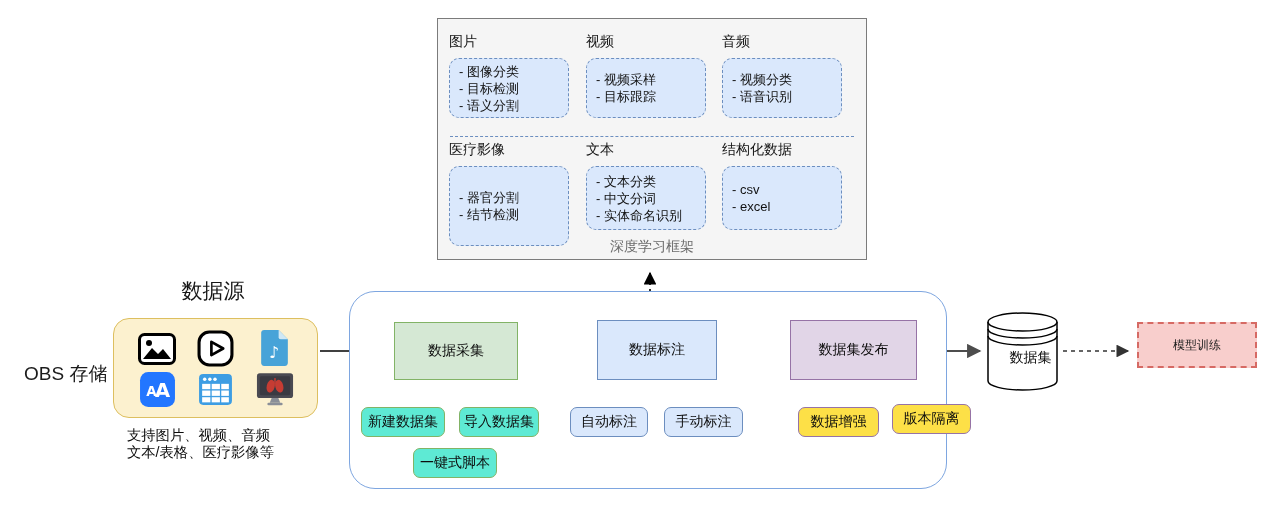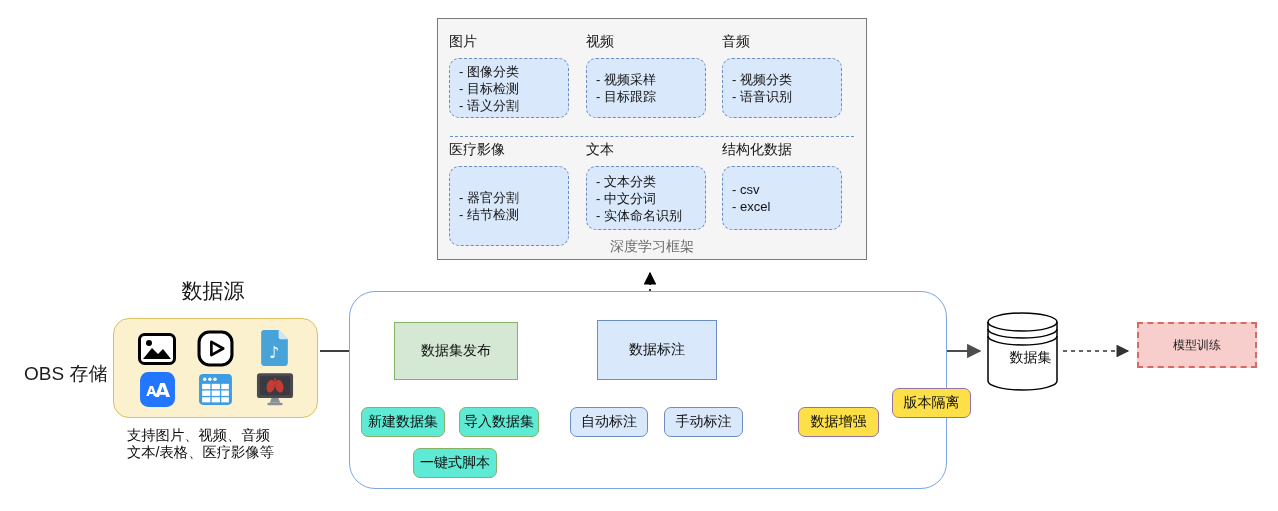--- a/index.html
+++ b/index.html
@@ -199,25 +199,28 @@
   </div>
 
   <div class="abs src-caption">
     <div>支持图片、视频、音频</div>
     <div>文本/表格、医疗影像等</div>
   </div>
 
   <div class="abs flow-box"></div>
 
   <div class="abs stage stage-green" style="left:394px;top:322px;width:124px;height:58px">
-    <span>数据集发布</span>
+    <span>数据采集</span>
   </div>
   <div class="abs stage stage-blue" style="left:597px;top:320px;width:120px;height:60px">
     <span>数据标注</span>
   </div>
+  <div class="abs stage stage-purple" style="left:790px;top:320px;width:127px;height:60px">
+    <span>数据集发布</span>
+  </div>
 
   <div class="abs tag tag-green" style="left:361px;top:407px;width:84px">
       <span>新建数据集</span>
     </div>
   <div class="abs tag tag-green" style="left:459px;top:407px;width:80px">
       <span>导入数据集</span>
     </div>
   <div class="abs tag tag-green" style="left:413px;top:448px;width:84px">
       <span>一键式脚本</span>
     </div>
@@ -225,21 +228,21 @@
   <div class="abs tag tag-blue" style="left:570px;top:407px;width:78px">
       <span>自动标注</span>
     </div>
   <div class="abs tag tag-blue" style="left:664px;top:407px;width:79px">
       <span>手动标注</span>
     </div>
 
   <div class="abs tag tag-purple" style="left:768px;top:407px;width:81px">
       <span>数据增强</span>
     </div>
-  <div class="abs tag tag-purple" style="left:862px;top:388px;width:79px">
+  <div class="abs tag tag-purple" style="left:862px;top:404px;width:79px">
       <span>版本隔离</span>
     </div>
 
   <div class="abs dataset-label">数据集</div>
   <div class="abs train-box">
     <span>模型训练</span>
   </div>
 
 </div>
 

